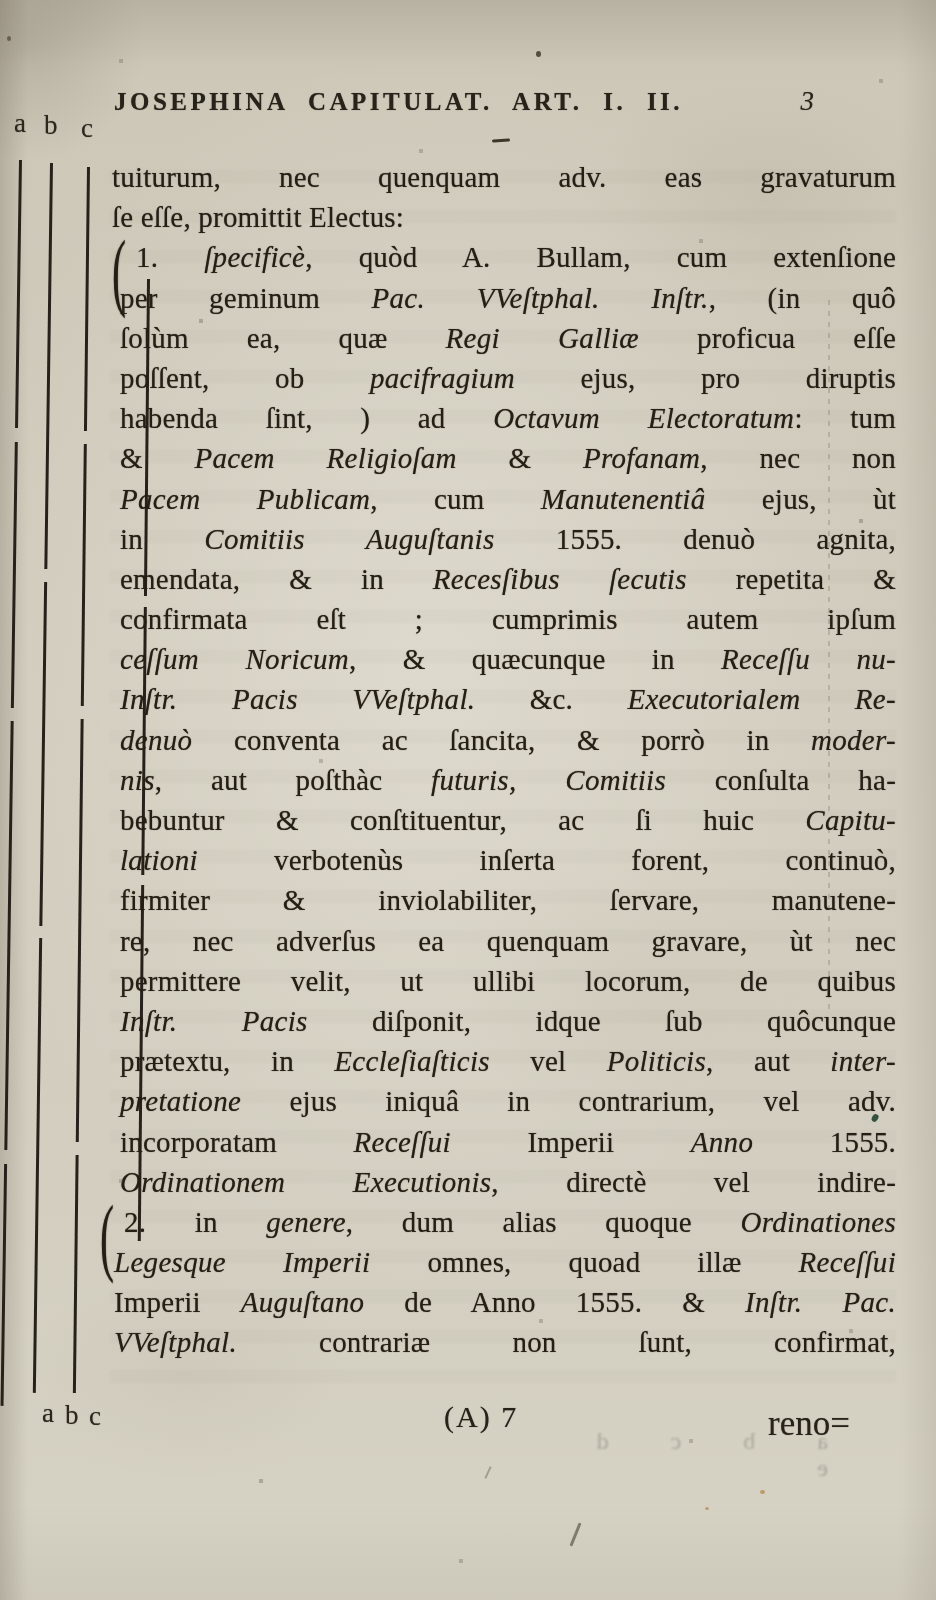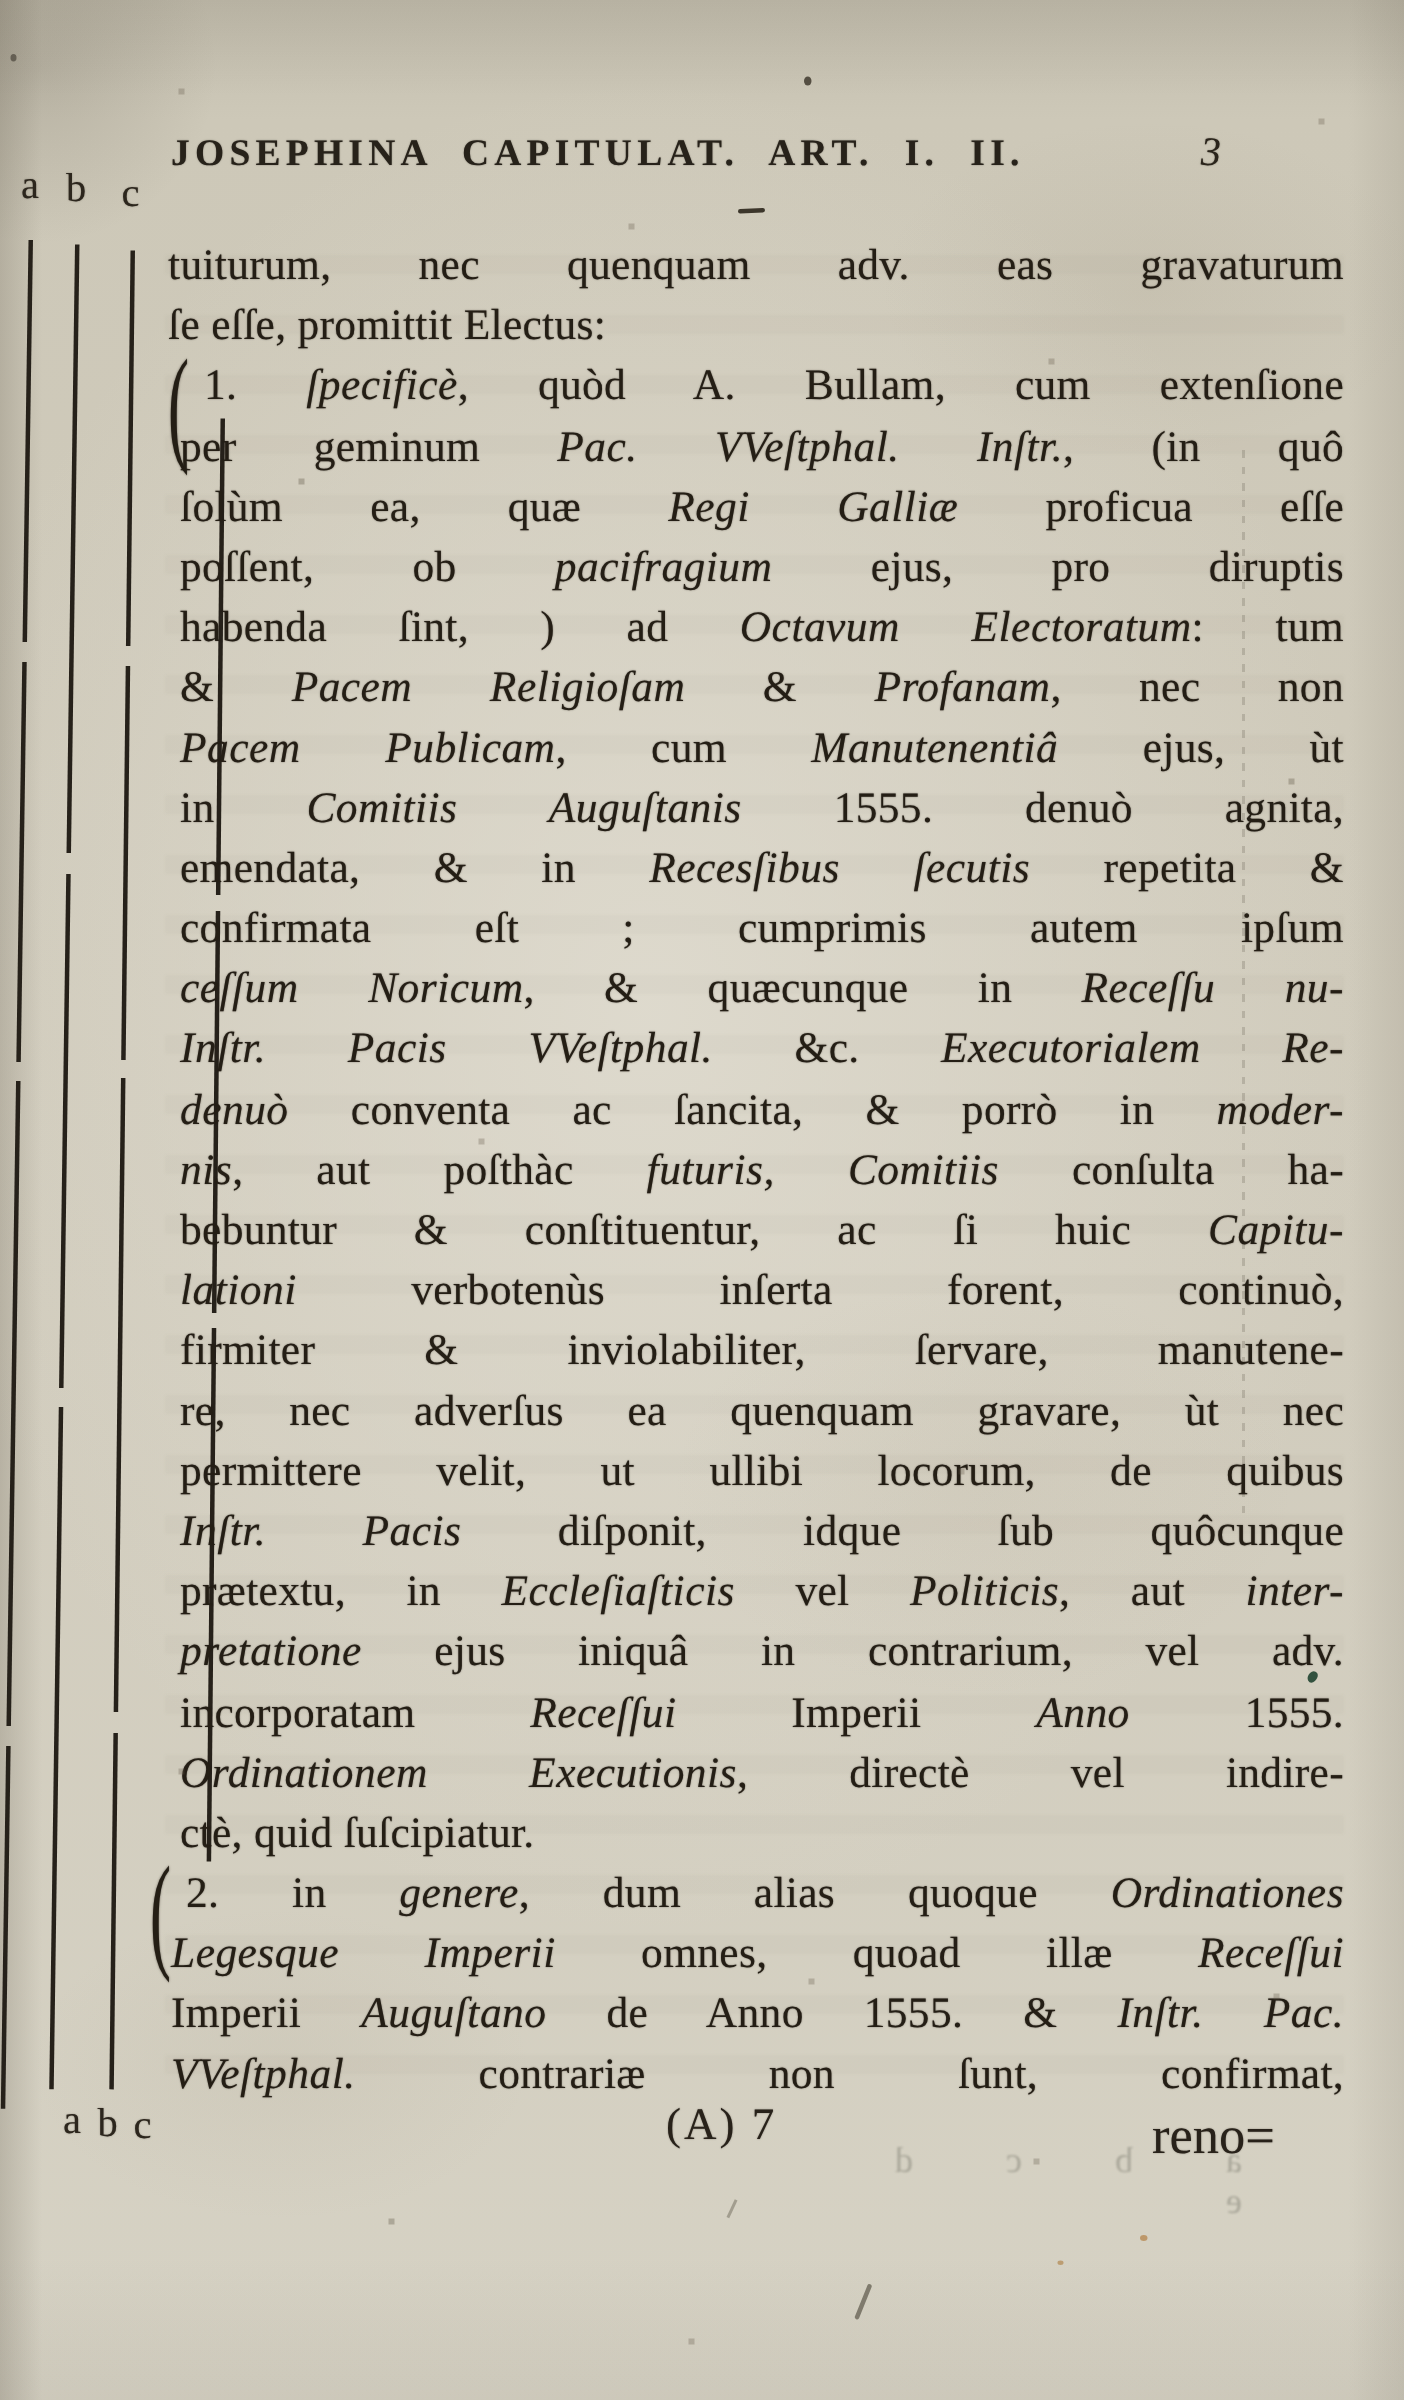--- a/index.html
+++ b/index.html
@@ -136,21 +136,20 @@
       <div class="line it1 j"><span>bebuntur &amp; conſtituentur, ac ſi huic </span><em>Capitu-</em></div>
       <div class="line it1 j"><em>lationi</em><span> verbotenùs inſerta forent, continuò,</span></div>
       <div class="line it1 j"><span>firmiter &amp; inviolabiliter, ſervare, manutene-</span></div>
       <div class="line it1 j"><span>re, nec adverſus ea quenquam gravare, ùt nec</span></div>
       <div class="line it1 j"><span>permittere velit, ut ullibi locorum, de quibus</span></div>
       <div class="line it1 j"><em>Inſtr. Pacis</em><span> diſponit, idque ſub quôcunque</span></div>
       <div class="line it1 j"><span>prætextu, in </span><em>Eccleſiaſticis</em><span> vel </span><em>Politicis</em><span>, aut </span><em>inter-</em></div>
       <div class="line it1 j"><em>pretatione</em><span> ejus iniquâ in contrarium, vel adv.</span></div>
       <div class="line it1 j"><span>incorporatam </span><em>Receſſui</em><span> Imperii </span><em>Anno</em><span> 1555.</span></div>
       <div class="line it1 j"><em>Ordinationem Executionis</em><span>, directè vel indire-</span></div>
-      <div class="line it1"><span>ctè, quid ſuſcipiatur.</span></div>
       <div class="line it2f j"><span class="big-paren p2">(</span><span>2. in </span><em>genere</em><span>, dum alias quoque </span><em>Ordinationes</em></div>
       <div class="line it2 j"><em>Legesque Imperii</em><span> omnes, quoad illæ </span><em>Receſſui</em></div>
       <div class="line it2 j"><span>Imperii </span><em>Auguſtano</em><span> de Anno 1555. &amp; </span><em>Inſtr. Pac.</em></div>
       <div class="line it2 j"><em>VVeſtphal.</em><span> contrariæ non ſunt, confirmat,</span></div>
     </div>
 
   <span class="mlabel" style="left:42px;top:1398px;">a</span>
   <span class="mlabel" style="left:65px;top:1400px;">b</span>
   <span class="mlabel" style="left:89px;top:1401px;">c</span>
 

